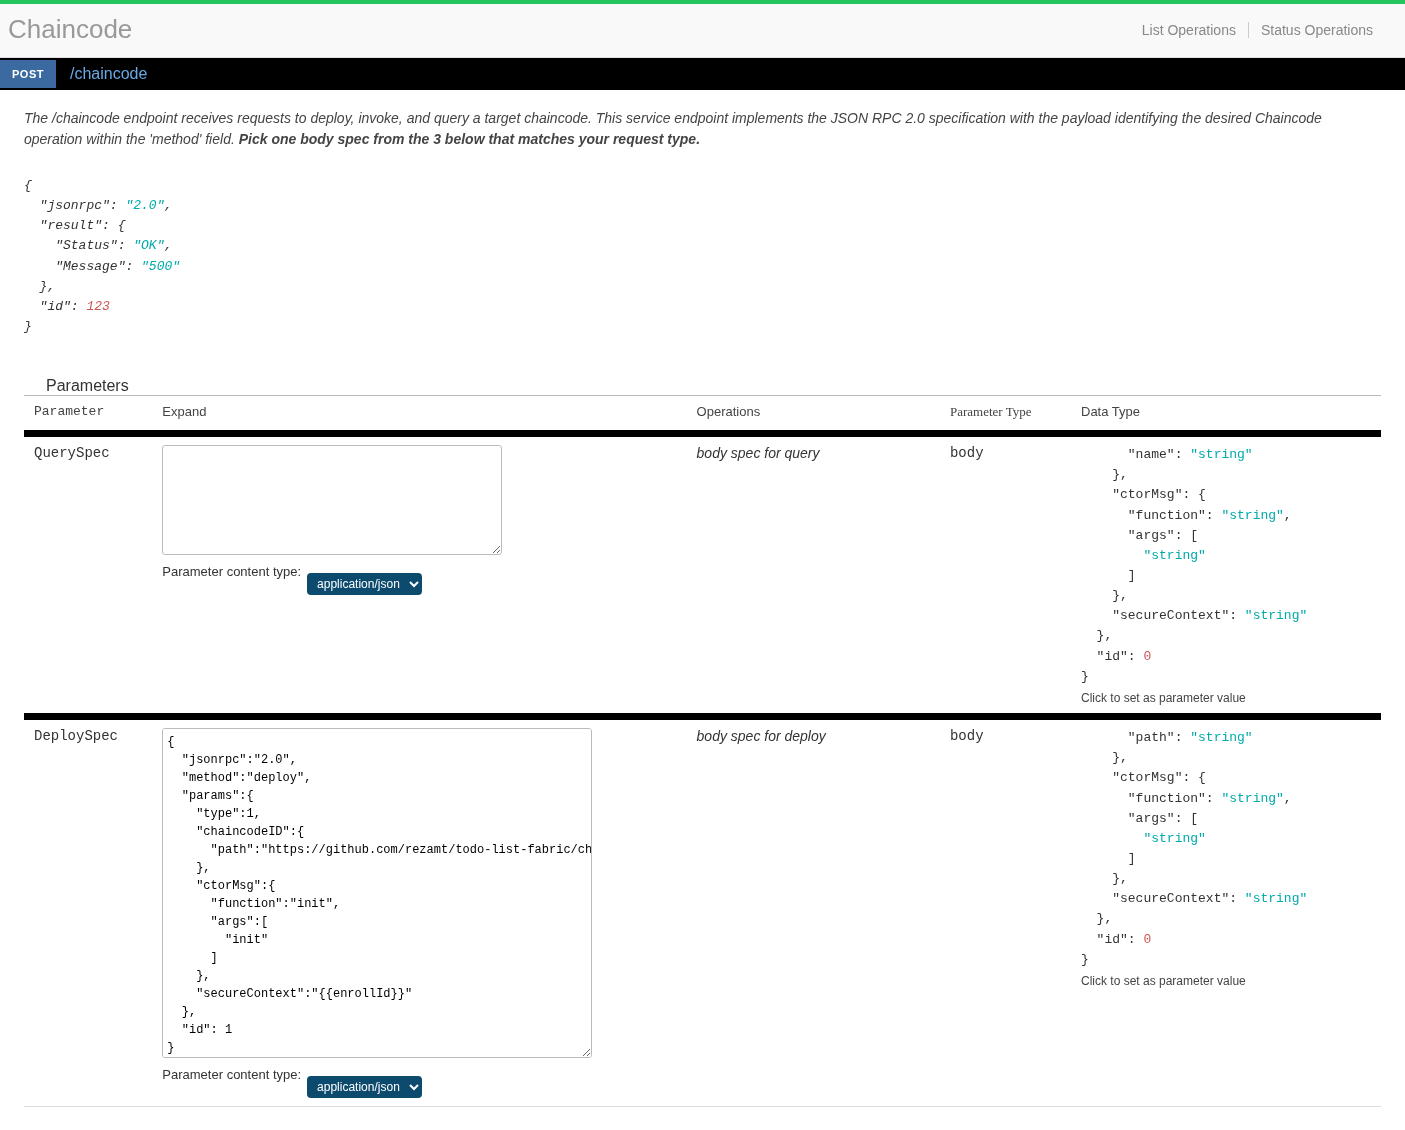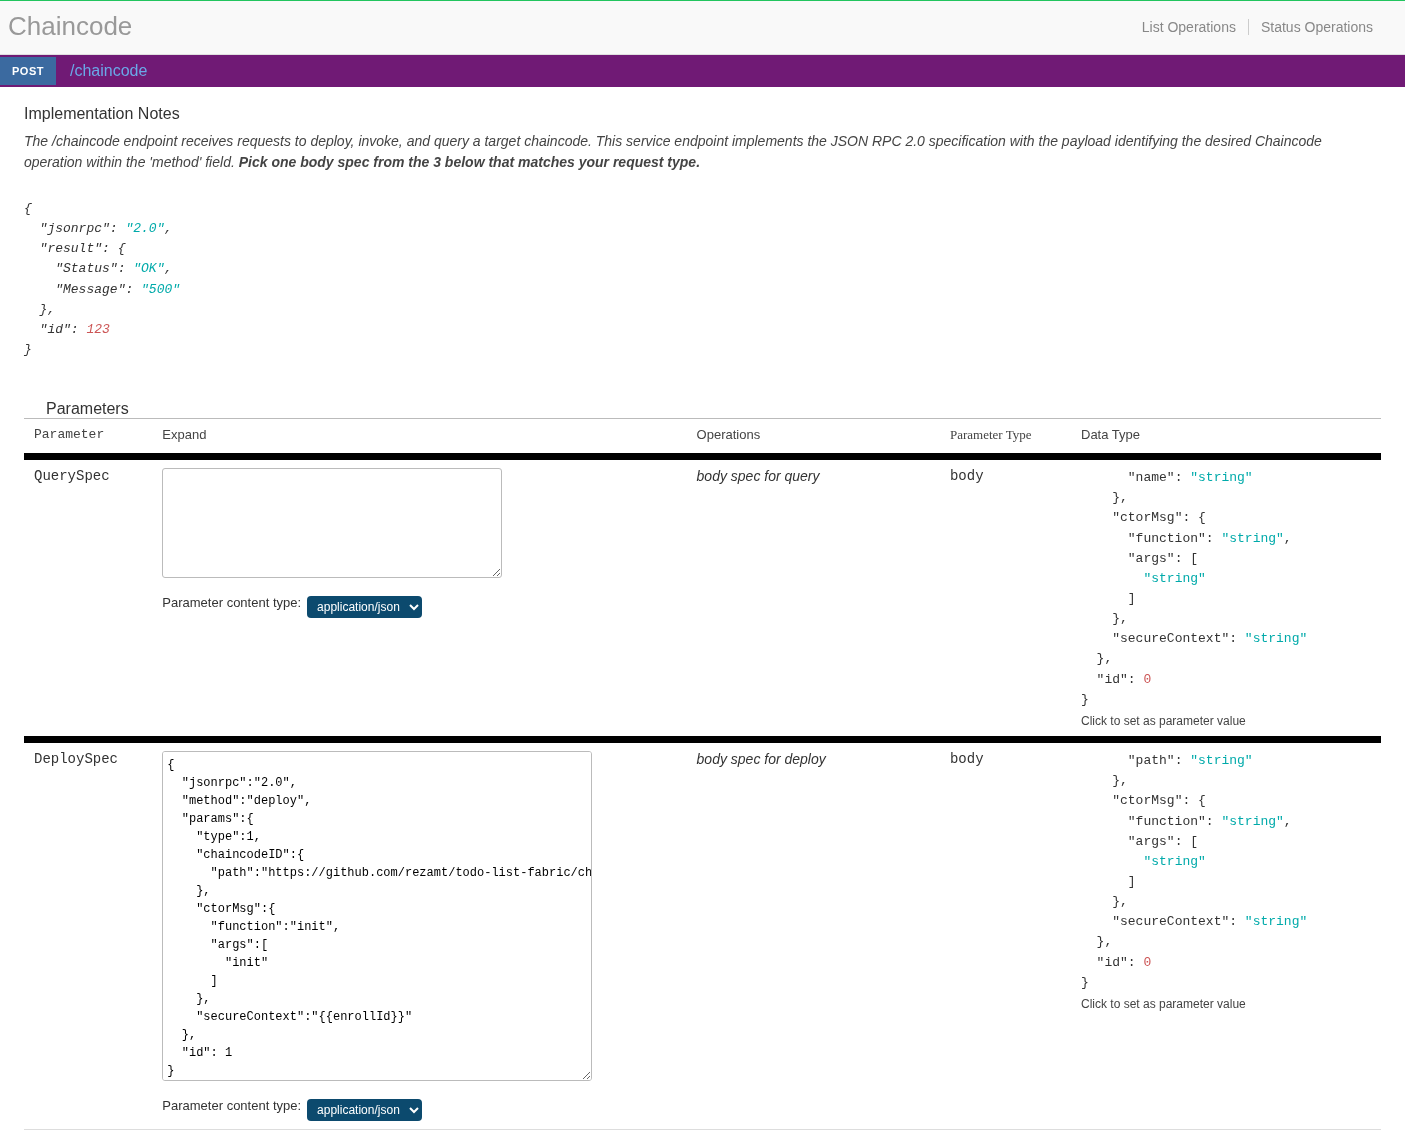--- a/index.html
+++ b/index.html
@@ -1,22 +1,22 @@
 <!DOCTYPE html>
 <html><head>
 <meta charset="utf-8">
 <style>
 * { box-sizing: border-box; margin: 0; padding: 0; }
 body { font-family: -apple-system, BlinkMacSystemFont, "Segoe UI", Helvetica, Arial, sans-serif; font-size: 14px; color: #333; background: #fff; width: 1405px; }
-.top-bar { border-top: 1px solid #22c55e; border-bottom: 1px solid #e0e0e0; padding: 10px 20px 12px 8px; display: flex; justify-content: space-between; align-items: center; background: #f9f9f9; }
+.top-bar { border-top: 4px solid #22c55e; border-bottom: 1px solid #e0e0e0; padding: 10px 20px 12px 8px; display: flex; justify-content: space-between; align-items: center; background: #f9f9f9; }
 .title { font-size: 26px; color: #999; font-weight: 400; }
 .top-actions { display: flex; gap: 0; font-size: 14px; color: #888; }
 .top-actions a { color: #888; text-decoration: none; cursor: pointer; padding: 0 12px; }
 .top-actions a:first-child { border-right: 1px solid #ccc; }
-.endpoint-bar { background: #701a75; display: flex; align-items: center; padding: 0; height: 32px; }
+.endpoint-bar { background: #000000; display: flex; align-items: center; padding: 0; height: 32px; }
 .http-method { background: #3b6aa0; color: #fff; font-size: 11px; font-weight: bold; padding: 8px 12px; letter-spacing: 0.5px; }
 .endpoint-path { color: #6aa9e8; font-size: 16px; padding-left: 14px; cursor: pointer; }
 .content { padding: 18px 24px; }
 h3 { font-size: 16px; font-weight: 500; margin-bottom: 8px; color: #333; }
 .notes { font-style: italic; color: #444; line-height: 1.5; margin-bottom: 26px; font-size: 14px; }
 .notes .bold { font-weight: bold; }
 .response-class { font-size: 16px; font-weight: 500; margin-bottom: 8px; }
 pre.json-sample { font-family: "Courier New", Courier, monospace; font-size: 13px; line-height: 1.55; font-style: italic; margin-bottom: 40px; white-space: pre; }
 pre.json-sample .key { color: #333; }
 pre.json-sample .str { color: #0aa; }
@@ -26,21 +26,21 @@
 .params-table { width: 100%; border-collapse: collapse; }
 .params-table th { text-align: left; font-weight: 400; font-size: 13px; color: #444; padding: 8px 10px 10px 10px; vertical-align: top; }
 .params-table td { padding: 8px 10px; vertical-align: top; border-top: 7px solid #000000; }
 .col-param { width: 130px; font-family: "Courier New", Courier, monospace; }
 .col-value { width: 540px; }
 .col-desc { width: 265px; font-style: italic; }
 .col-ptype { width: 135px; font-family: "Courier New", Courier, monospace; }
 .col-dtype { }
 textarea.param-value { width: 340px; height: 110px; border: 1px solid #bbb; border-radius: 3px; resize: both; font-family: inherit; font-size: 13px; padding: 4px; }
 textarea.param-value.filled { width: 430px; height: 330px; font-family: "Courier New", Courier, monospace; font-size: 12px; line-height: 1.5; white-space: pre; overflow: auto; }
-.content-type-row { margin-top: 6px; font-size: 13px; display: flex; align-items: center; gap: 6px; }
+.content-type-row { margin-top: 6px; font-size: 13px; display: flex; gap: 6px; }
 .content-type-select { background: #0c4a6e; color: #fff; border: none; border-radius: 4px; padding: 3px 6px; font-size: 12px; cursor: pointer; margin-top: 9px; }
 .datatype-box { width: 290px; height: 240px; overflow: auto; font-family: "Courier New", Courier, monospace; font-size: 13px; line-height: 1.55; position: relative; white-space: pre; }
 .datatype-box .key { color: #333; }
 .datatype-box .str { color: #0aa; }
 .datatype-box .num { color: #c55; }
 .dt-caption { font-size: 12px; color: #444; margin-top: 6px; cursor: pointer; }
 ::-webkit-scrollbar { width: 10px; }
 ::-webkit-scrollbar-thumb { background: #bbb; border-radius: 5px; }
 ::-webkit-scrollbar-track { background: #f4f4f4; }
 </style>
@@ -55,21 +55,20 @@
   </div>
 </div>
 
 <div class="endpoint-bar">
   <span class="http-method">POST</span>
   <span class="endpoint-path">/chaincode</span>
 </div>
 
 <div class="content">
 
-  <h3>Implementation Notes</h3>
   <p class="notes">
     <span>The /chaincode endpoint receives requests to deploy, invoke, and query a target chaincode. This service endpoint implements the JSON RPC 2.0 specification with the payload identifying the desired Chaincode operation within the 'method' field. </span><span class="bold">Pick one body spec from the 3 below that matches your request type.</span>
   </p>
 
   <pre class="json-sample">{
   <span class="key">"jsonrpc"</span>: <span class="str">"2.0"</span>,
   <span class="key">"result"</span>: {
     <span class="key">"Status"</span>: <span class="str">"OK"</span>,
     <span class="key">"Message"</span>: <span class="str">"500"</span>
   },

